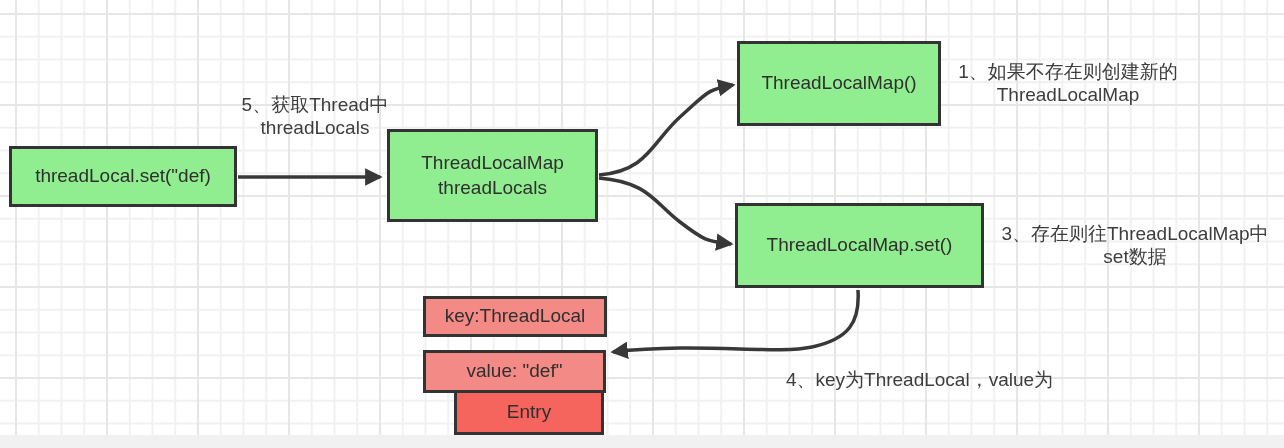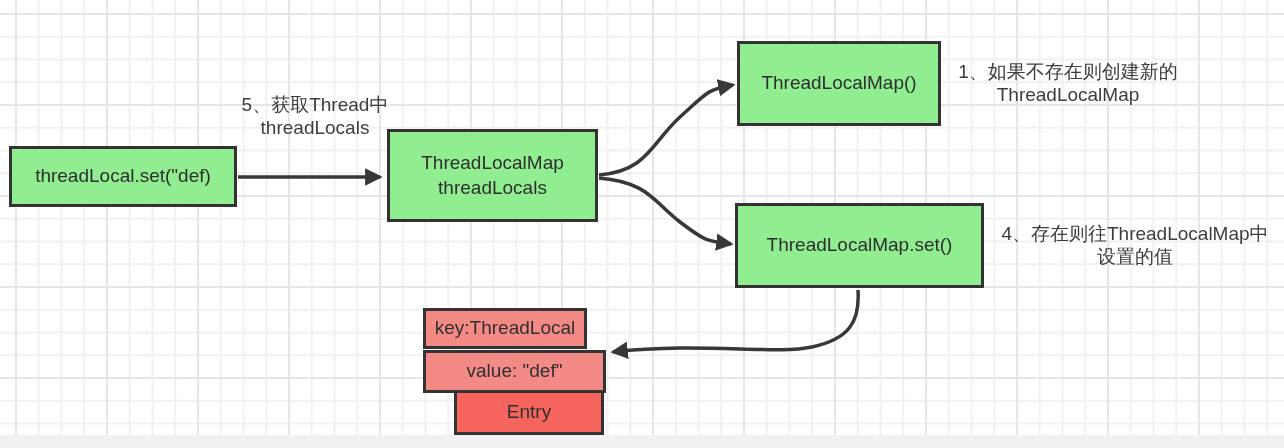--- a/index.html
+++ b/index.html
@@ -69,39 +69,40 @@
     <span>ThreadLocalMap()</span>
   </div>
 
   <div class="node green" style="left:735px;top:203px;width:249px;height:85px;">
     <span>ThreadLocalMap.set()</span>
   </div>
 
   <div class="node red" style="left:438px;top:390px;width:150px;height:45px;align-items:flex-end;padding-bottom:7px;z-index:0;">
     <span>Entry</span>
   </div>
-  <div class="node pink" style="left:423px;top:308px;width:164px;height:41px;">
+  <div class="node pink" style="left:423px;top:296px;width:184px;height:41px;">
     <span>key:ThreadLocal</span>
   </div>
   <div class="node pink" style="left:423px;top:350px;width:183px;height:43px;">
     <span>value: "def"</span>
   </div>
 
   <div class="ann" style="left:210px;top:93px;width:210px;">
     <div>5、获取Thread中</div>
     <div>threadLocals</div>
   </div>
 
   <div class="ann" style="left:952px;top:60px;width:232px;">
     <div>1、如果不存在则创建新的</div>
     <div>ThreadLocalMap</div>
   </div>
 
   <div class="ann" style="left:990px;top:222px;width:290px;">
-    <div>4、存在则往ThreadLocalMap中</div>
-    <div>设置的值</div>
+    <div>3、存在则往ThreadLocalMap中</div>
+    <div>set数据</div>
   </div>
 
   <div class="ann" style="left:762px;top:368px;width:315px;">
+    <div>4、key为ThreadLocal，value为</div>
   </div>
 
   <div class="canvas-footer"></div>
 </div>
 
 </body></html>

